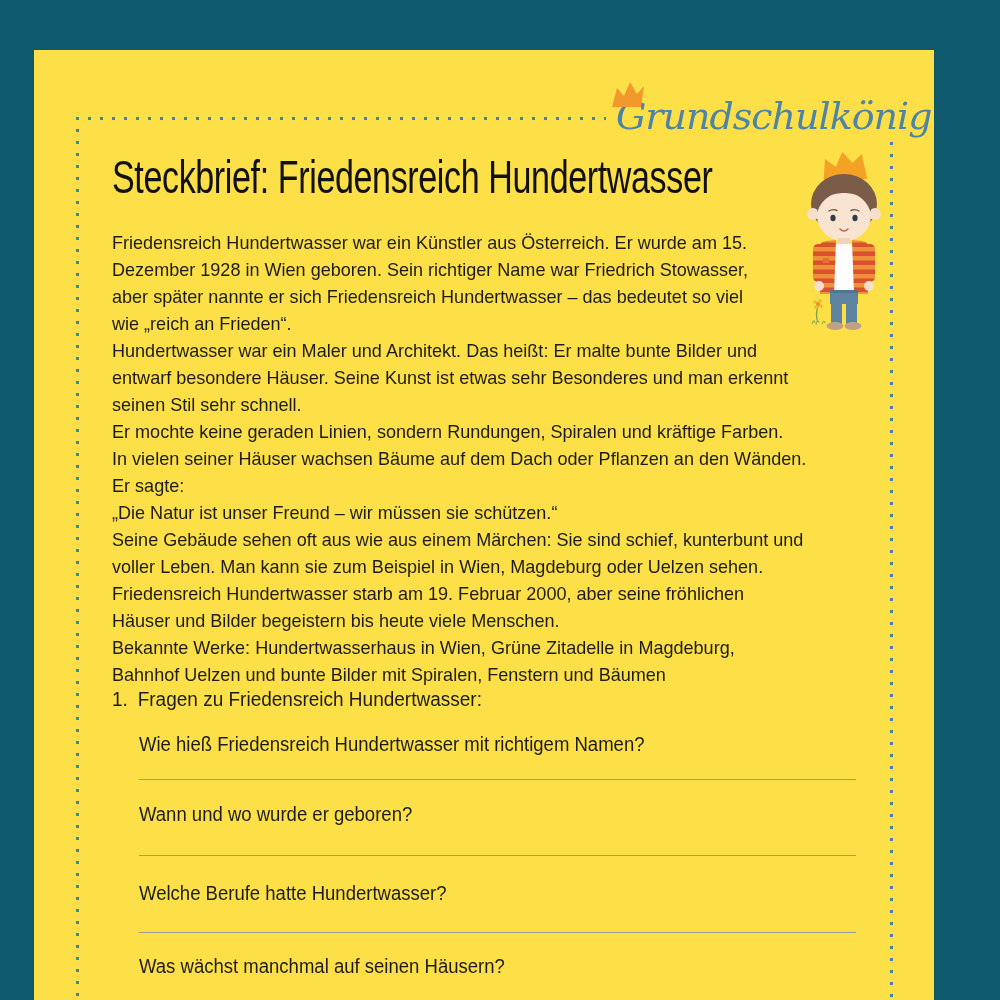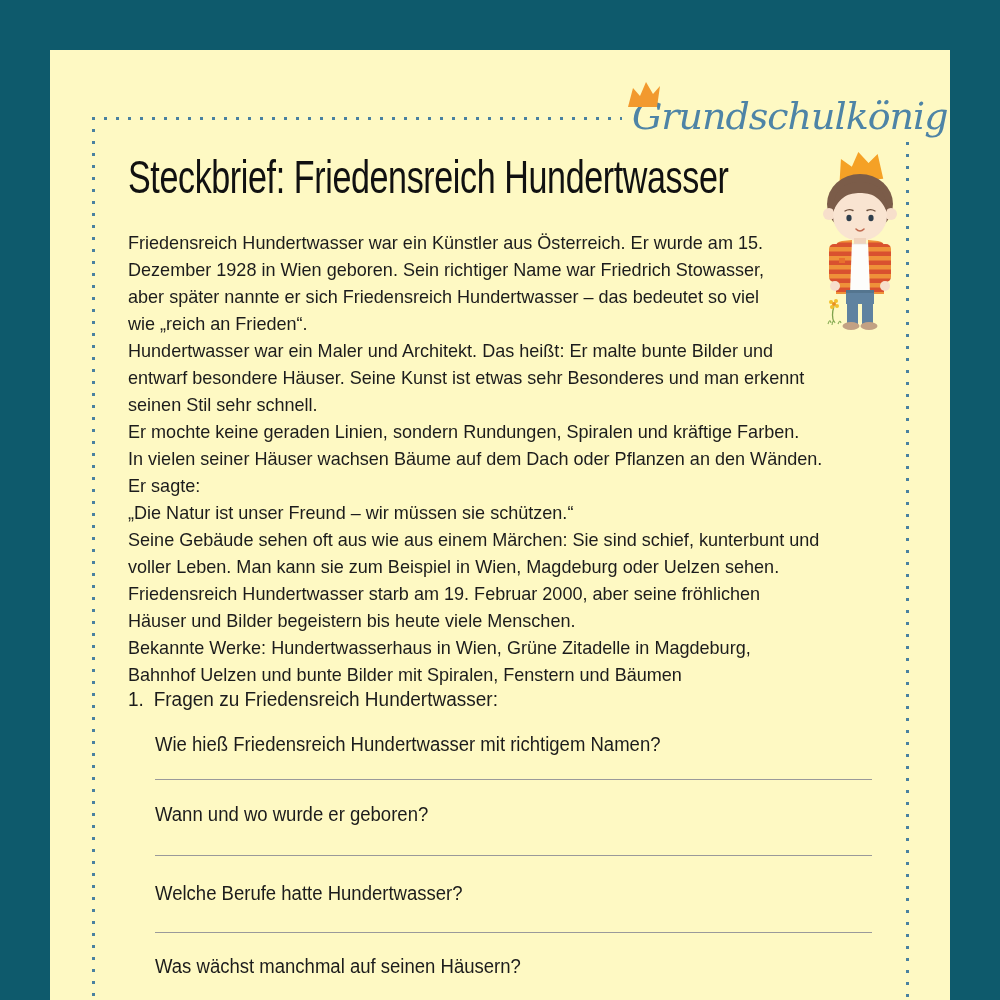--- a/index.html
+++ b/index.html
@@ -3,22 +3,22 @@
 <meta charset="utf-8">
 <style>
   html,body{margin:0;padding:0;}
   body{
     width:1000px;height:1000px;position:relative;overflow:hidden;
     background:#0E5A6C;
     font-family:"Liberation Sans",sans-serif;
     color:#1C1C1C;
   }
   .page{
-    position:absolute;left:50px;top:50px;width:900px;height:950px;
-    background:#fef9c3;
+    position:absolute;left:34px;top:50px;width:900px;height:950px;
+    background:#fde047;
   }
   
   .dot-h{
     position:absolute;height:3px;
     background-image:repeating-linear-gradient(to right,#4A81A0 0,#4A81A0 3px,transparent 3px,transparent 12px);
   }
   .dot-v{
     position:absolute;width:3px;
     background-image:repeating-linear-gradient(to bottom,#4A81A0 0,#4A81A0 3px,transparent 3px,transparent 12px);
   }

